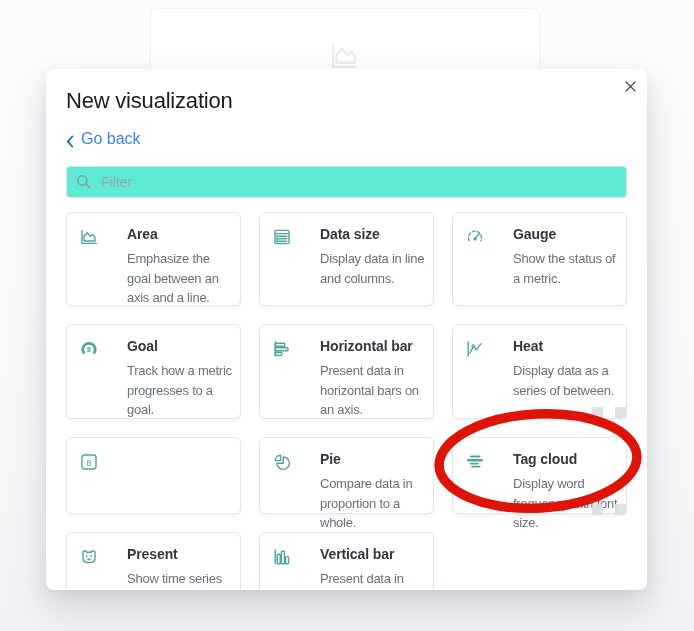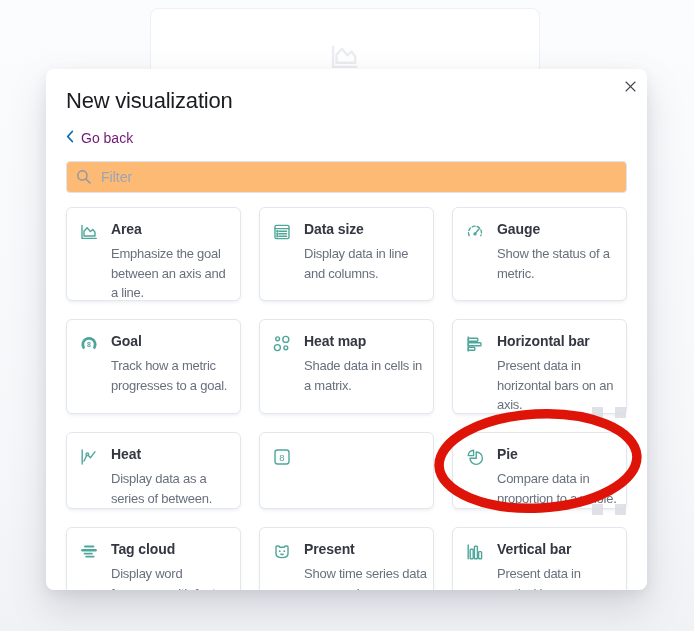--- a/index.html
+++ b/index.html
@@ -31,31 +31,31 @@
   .modal-close {
     position: absolute; top: 6px; right: 6px; width: 22px; height: 22px;
     background: none; border: none; cursor: pointer;
     display: flex; align-items: center; justify-content: center;
   }
   .modal-title {
     margin: 19px 20px 0 20px;
     font-size: 22px; font-weight: 400; color: #1a1c21; letter-spacing: -0.2px;
   }
   .back-link {
-    display: inline-flex; align-items: flex-start; gap: 7px;
-    margin: 16px 0 0 20px; font-size: 14px; font-weight: 500;
-    color: #701a75; text-decoration: none; cursor: pointer;
+    display: inline-flex; align-items: flex-end; gap: 7px;
+    margin: 16px 0 0 20px; font-size: 16px; font-weight: 500;
+    color: #3b82f6; text-decoration: none; cursor: pointer;
   }
   .filter-wrap {
     position: relative; margin: 14px 20px 0 20px;
   }
   .filter-input {
     width: 561px; height: 32px;
     border: 1px solid #dfe4ec; border-radius: 4px;
-    background: #fdba74; padding: 0 10px 0 34px;
+    background: #5eead4; padding: 0 10px 0 34px;
     font-family: "Liberation Sans", sans-serif; font-size: 14px; color: #343741;
     outline: none;
   }
   .filter-input::placeholder { color: #9aa5b5; }
   .filter-wrap .search-icon {
     position: absolute; left: 9px; top: 7px; width: 17px; height: 17px; pointer-events: none;
   }
 
   
   .cards {
@@ -63,21 +63,21 @@
     display: grid;
     grid-template-columns: repeat(3, 175px);
     grid-template-rows: 94px 95px 77px 94px;
     gap: 18px;
   }
   .card {
     background: #fff;
     border: 1px solid #e3e6ec; border-radius: 6px;
     box-shadow: 0 2px 3px rgba(152,162,179,0.14);
     padding: 12px 2px 10px 12px;
-    display: flex; gap: 12px; align-items: flex-start;
+    display: flex; gap: 28px; align-items: flex-start;
     cursor: pointer;
   }
   .card .v-icon { width: 20px; height: 20px; flex: 0 0 20px; margin-top: 2px; }
   .card .card-text { min-width: 0; }
   .card .card-title {
     font-size: 14px; font-weight: bold; color: #343741;
     margin: 1px 0 7px 0; letter-spacing: -0.1px;
   }
   .card .card-desc {
     font-size: 13px; line-height: 19.5px; color: #69707d; letter-spacing: -0.25px;
@@ -180,32 +180,20 @@
     <span class="v-icon"><svg viewBox="0 0 20 20" width="20" height="20" fill="none" stroke="#4ea69b" stroke-width="1.4" stroke-linecap="round" stroke-linejoin="round">
             <path d="M4.6 13.6 A6.2 6.2 0 1 1 15.4 13.6" stroke-width="2.6"></path>
             <text x="10" y="13.3" font-size="7" font-family="Liberation Sans, sans-serif" font-weight="bold" fill="#4ea69b" stroke="none" text-anchor="middle">8</text>
           </svg></span>
     <span class="card-text">
       <div class="card-title">Goal</div>
       <div class="card-desc">Track how a metric progresses to a goal.</div>
     </span>
   </div>
 
-  <div class="card">
-    <span class="v-icon"><svg viewBox="0 0 20 20" width="20" height="20" fill="none" stroke="#4ea69b" stroke-width="1.4" stroke-linecap="round" stroke-linejoin="round">
-            <circle cx="5.6" cy="4.8" r="1.9"></circle>
-            <circle cx="13.8" cy="5.4" r="3"></circle>
-            <circle cx="5.4" cy="13.6" r="3"></circle>
-            <circle cx="13.8" cy="13.8" r="1.9"></circle>
-          </svg></span>
-    <span class="card-text">
-      <div class="card-title">Heat map</div>
-      <div class="card-desc">Shade data in cells in a matrix.</div>
-    </span>
-  </div>
 
   <div class="card">
     <span class="v-icon"><svg viewBox="0 0 20 20" width="20" height="20" fill="none" stroke="#4ea69b" stroke-width="1.4" stroke-linecap="round" stroke-linejoin="round">
             <line x1="3.2" y1="3" x2="3.2" y2="17"></line>
             <rect x="3.2" y="4.3" width="9.6" height="3" rx="0.8"></rect>
             <rect x="3.2" y="8.8" width="12.8" height="3" rx="0.8"></rect>
             <rect x="3.2" y="13.3" width="6.6" height="3" rx="0.8"></rect>
           </svg></span>
     <span class="card-text">
       <div class="card-title">Horizontal bar</div>

